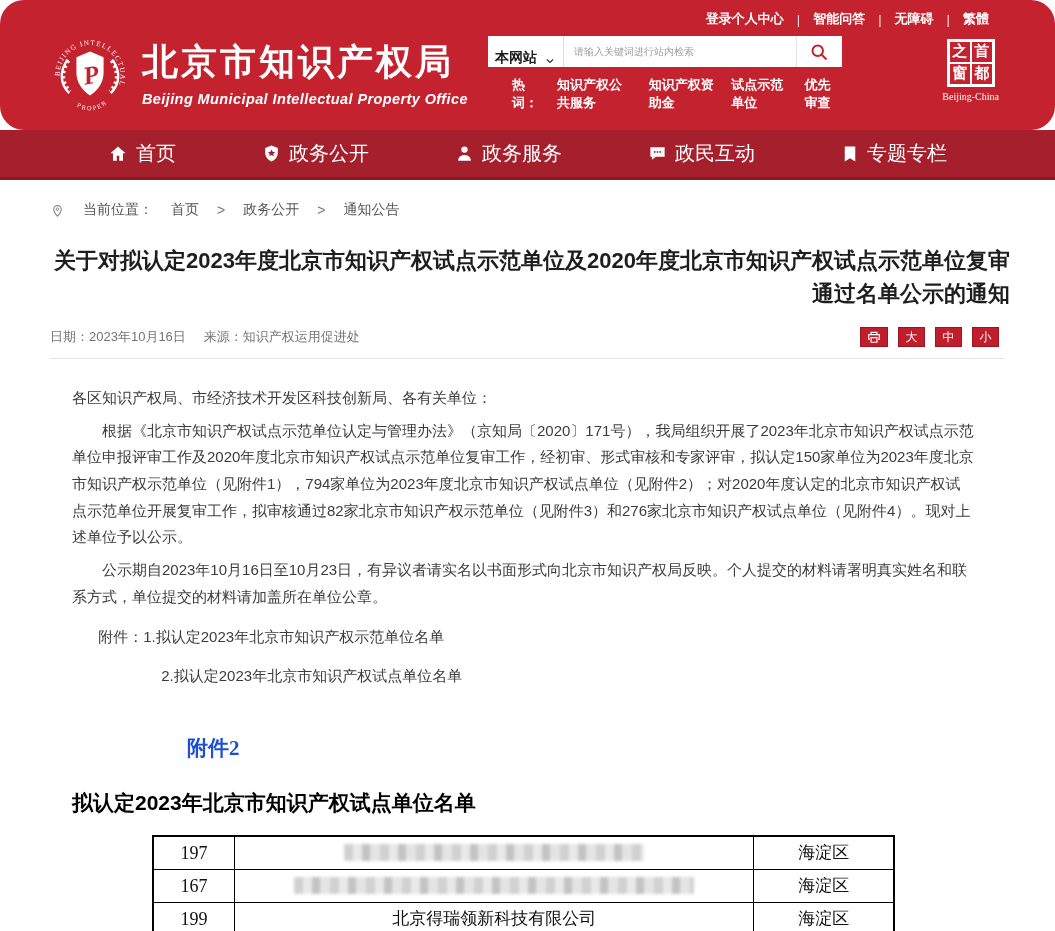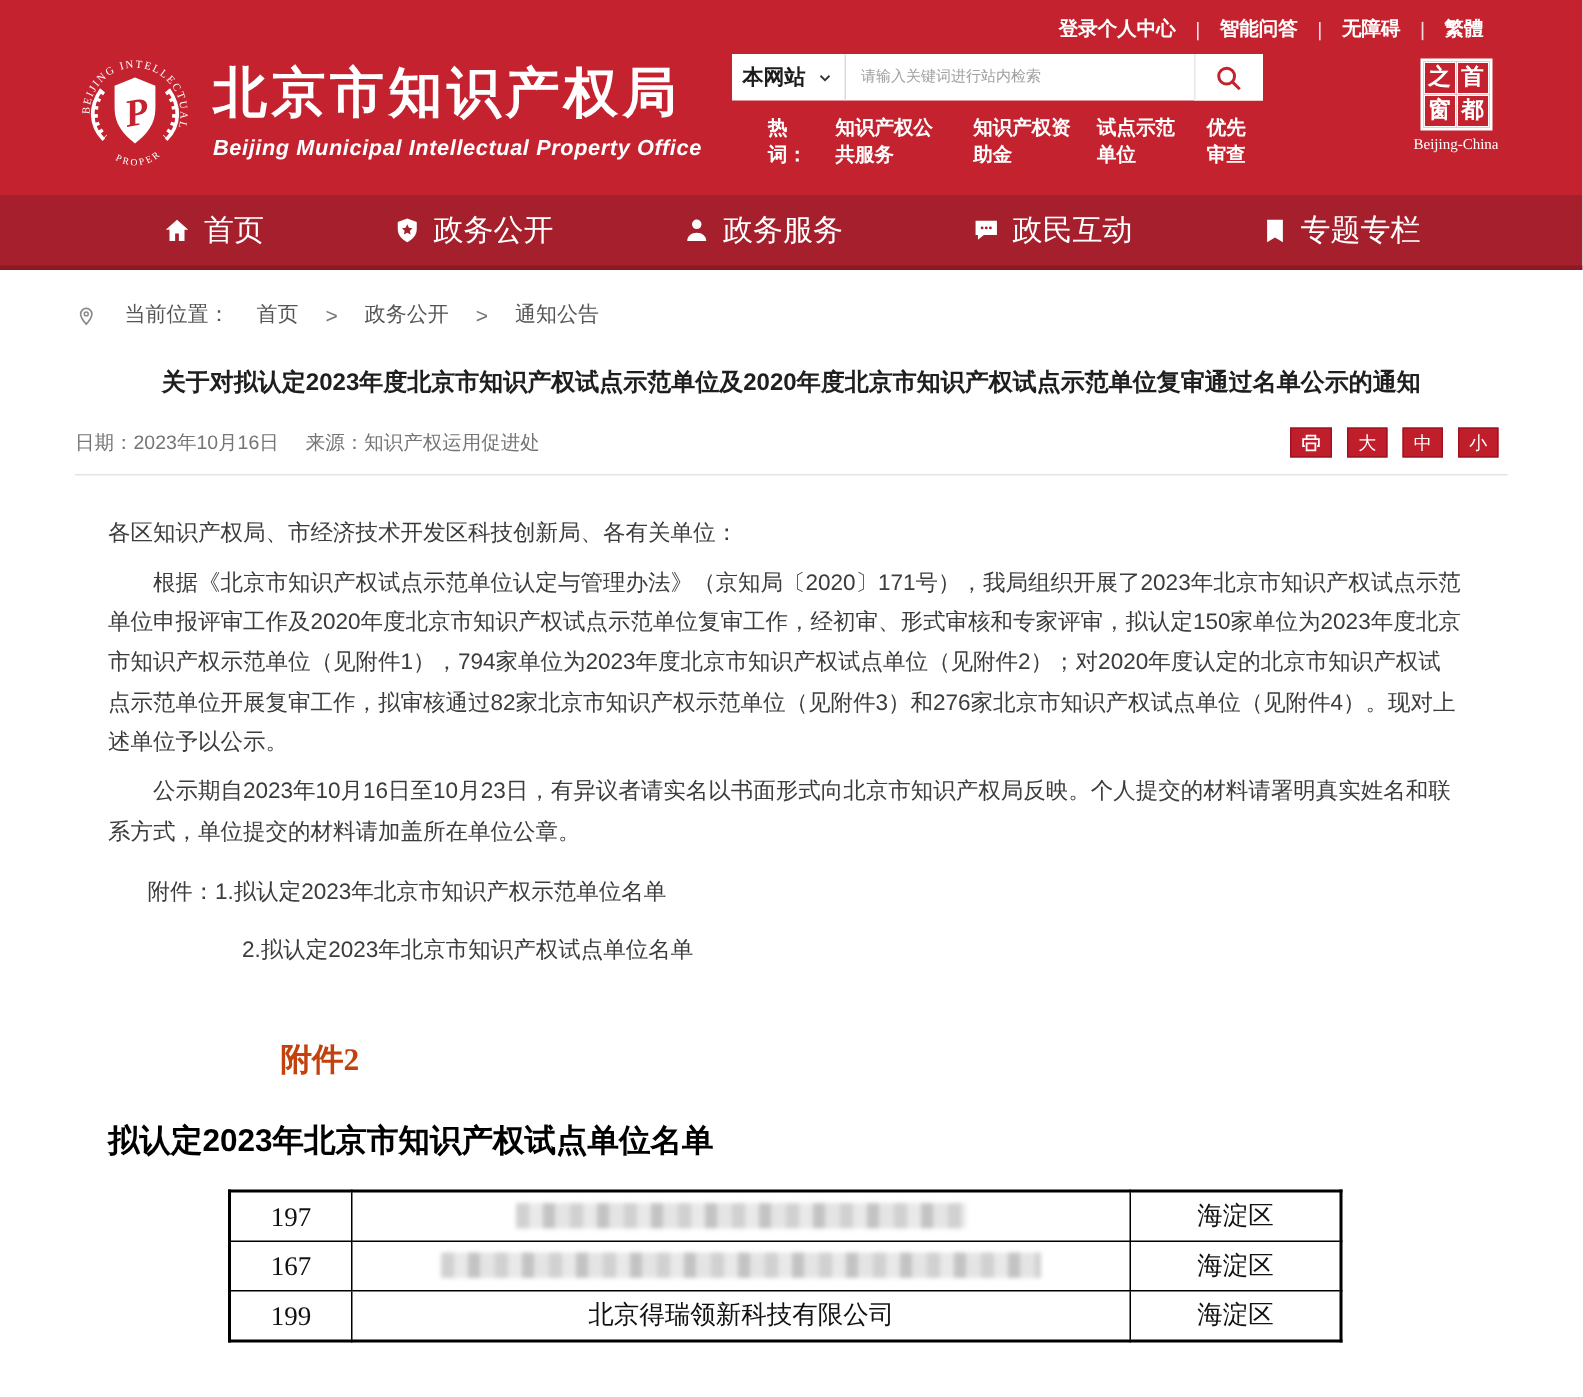--- a/index.html
+++ b/index.html
@@ -4,38 +4,38 @@
 <style>
   * { box-sizing: border-box; margin: 0; padding: 0; }
   html,body { background:#fff; }
   body {
     width: 1055px; height: 931px; overflow: hidden;
     font-family: "Liberation Sans", sans-serif;
     position: relative;
   }
 
   
-  .site-header { height: 130px; background: #c4222e; color:#fff; position: relative; }
+  .site-header { height: 130px; background: #c4222e; color:#fff; position: relative; border-radius: 24px; }
   .topbar {
     display:flex; justify-content:flex-end; align-items:center;
     gap: 13px; padding: 10px 66px 0 0; font-size: 13px; font-weight: bold;
   }
   .topbar .sep { opacity:.85; font-weight:normal; }
   .topbar .tlink { cursor:pointer; }
 
   .header-main { display:flex; align-items:center; padding: 6px 0 0 50px; }
   .logo-wrap { display:flex; align-items:center; }
   .logo-text { margin-left: 12px; }
   .logo-cn { font-size: 36px; font-weight:bold; letter-spacing: 3px; line-height: 1.15; }
   .logo-en { font-size: 14.5px; font-weight:bold; font-style:italic; letter-spacing:.4px; margin-top: 8px; }
 
   .search-col { margin-left: 20px; width: 354px; }
   .search-bar { background:#fff; height: 31px; display:flex; align-items:stretch; }
   .scope {
-    width: 76px; display:flex; align-items:center; justify-content:center; gap:7px;
+    width: 76px; display:flex; align-items:flex-end; justify-content:center; gap:7px;
     color:#1c1c1c; font-size:14px; font-weight:bold; cursor:pointer;
     border-right: 1px solid #dcdcdc;
   }
   .search-input {
     flex:1; border:none; outline:none; background:transparent;
     font-size: 10px; padding: 0 10px; color:#ec4899;
     font-family: "Liberation Sans", sans-serif;
   }
   .search-input::placeholder { color:#9f9f9f; }
   .search-btn {
@@ -71,22 +71,22 @@
 
   
   .breadcrumb {
     margin: 21px 0 0 50px; display:flex; align-items:center; gap: 18px;
     font-size: 14px; color:#555;
   }
   .crumb { cursor:pointer; }
   .crumb-sep { color:#777; }
 
   .article-title {
-    width: 965px; margin: 25px auto 0; text-align:center;
-    font-size: 16px; font-weight: 600; color:#1e1e1e; line-height: 1.5;
+    width: 965px; margin: 25px auto 0; text-align:right;
+    font-size: 22px; font-weight: 600; color:#1e1e1e; line-height: 1.5;
   }
 
   .meta-row { margin: 17px 56px 0 50px; display:flex; align-items:center; font-size: 13px; color:#757575; }
   .meta-row .meta { margin-right: 18px; }
   .tools { margin-left:auto; display:flex; gap: 10px; }
   .tool {
     min-width: 27px; height: 20px; padding: 0 6px;
     background:#c01e2b; color:#fff; font-size: 12px; border: 1px solid #a01320;
     display:flex; align-items:center; justify-content:center; cursor:pointer;
   }
@@ -97,21 +97,21 @@
     margin: 26px 80px 0 72px; font-size: 15px; color:#3c3c3c; line-height: 1.78;
   }
   .article-body p { margin-bottom: 6px; }
   .indent { text-indent: 2em; }
   .attach-line1 { text-indent: 1.75em; margin-top: 13px; }
   .attach-line2 { text-indent: 5.95em; margin-top: 13px; }
 
   .attach-section { margin-top: 40px; }
   .attach-heading {
     margin-left: 115px; font-family: "Liberation Serif", serif;
-    font-size: 21px; font-weight: bold; color:#c2410c;
+    font-size: 21px; font-weight: bold; color:#1d4ed8;
   }
   .table-title {
     margin-top: 17px; color:#000;
     font-family: Liberation Sans, sans-serif; font-size: 21px; font-weight: bold;
   }
   table.units {
     margin: 13px auto 0; border-collapse: collapse; width: 743px;
     font-family: "Liberation Serif", serif; border: 2px solid #000;
   }
   table.units td { border: 1px solid #000; height: 27px; text-align:center; color:#111; }

